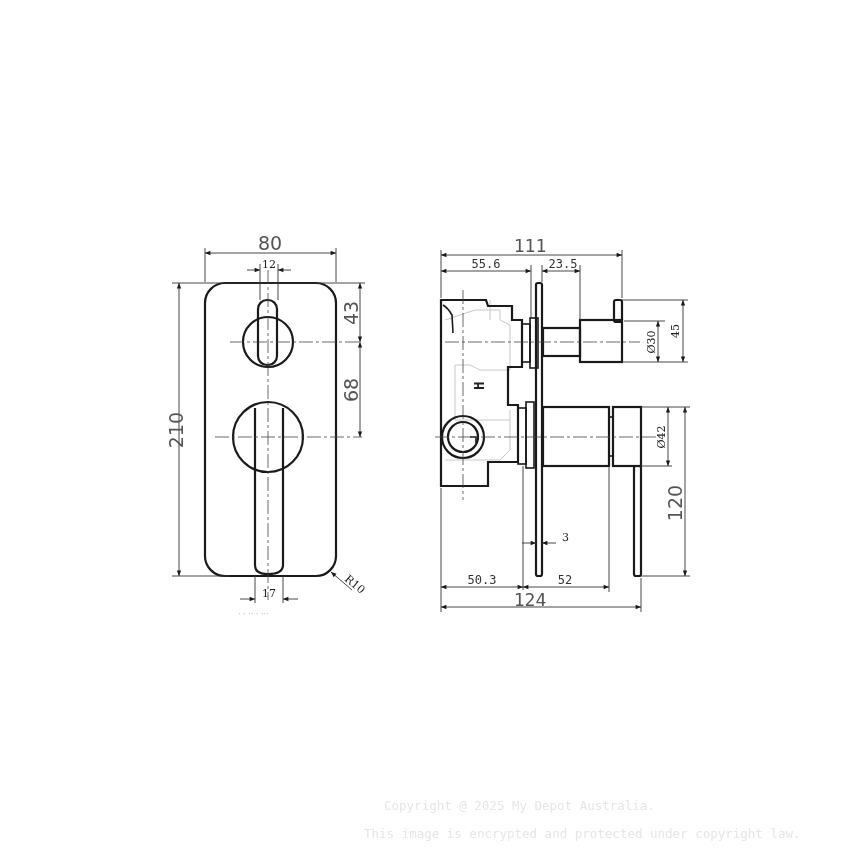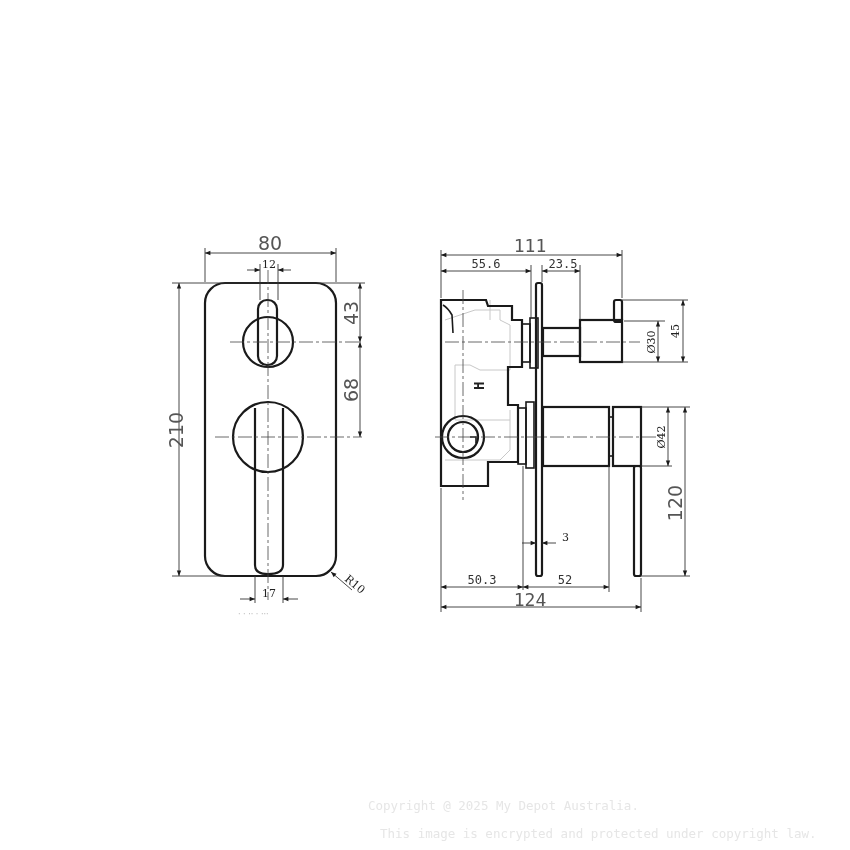--- a/index.html
+++ b/index.html
@@ -155,14 +155,14 @@
     <line class="dim" x1="523" y1="587" x2="609" y2="587" marker-start="url(#ah)" marker-end="url(#ah)"></line>
     <text class="lbl-mono" x="482" y="584" text-anchor="middle">50.3</text>
     <text class="lbl-mono" x="565" y="584" text-anchor="middle">52</text>
 
     <line class="dim" x1="641" y1="578" x2="641" y2="612"></line>
     <line class="dim" x1="441" y1="607" x2="641" y2="607" marker-start="url(#ah)" marker-end="url(#ah)"></line>
     <text class="lbl-mono-big" x="530" y="606" text-anchor="middle">124</text>
   </g>
 </svg>
 
-<div class="wm" style="left:368px; top:798px;">Copyright @ 2025 My Depot Australia.</div>
-<div class="wm" style="left:380px; top:826px;">This image is encrypted and protected under copyright law.</div>
+<div class="wm" style="left:384px; top:798px;">Copyright @ 2025 My Depot Australia.</div>
+<div class="wm" style="left:364px; top:826px;">This image is encrypted and protected under copyright law.</div>
 
 </body></html>

